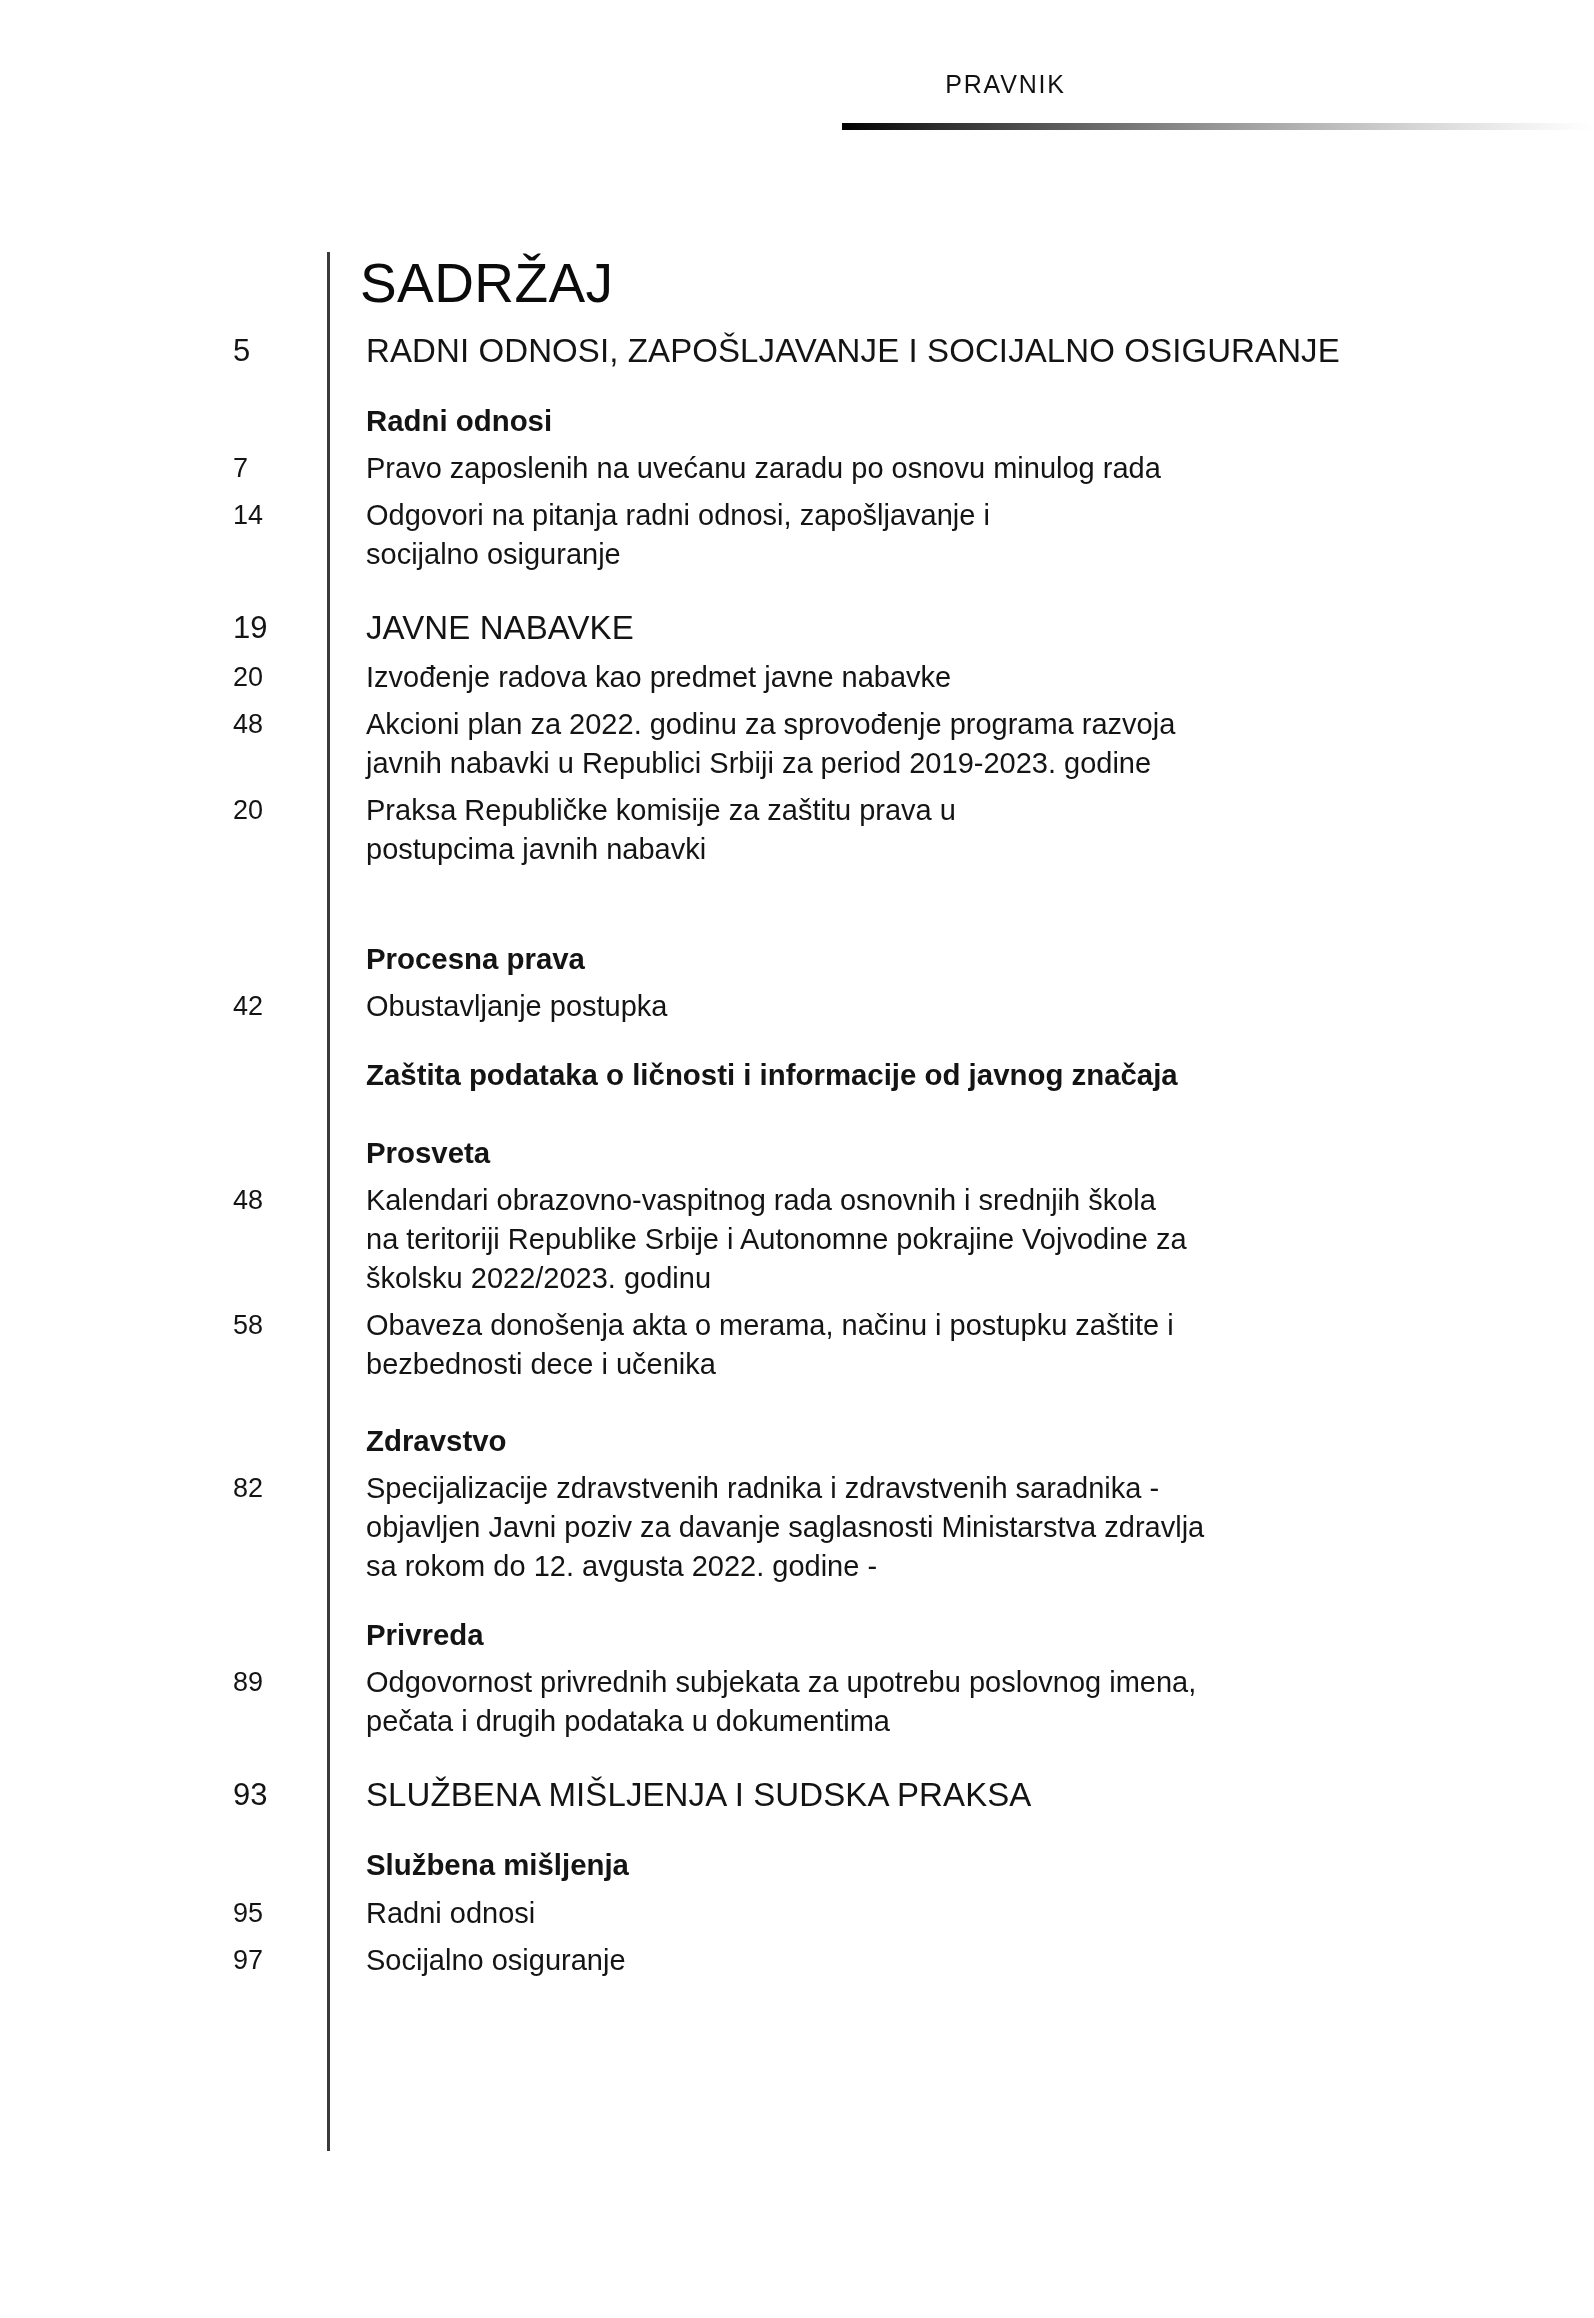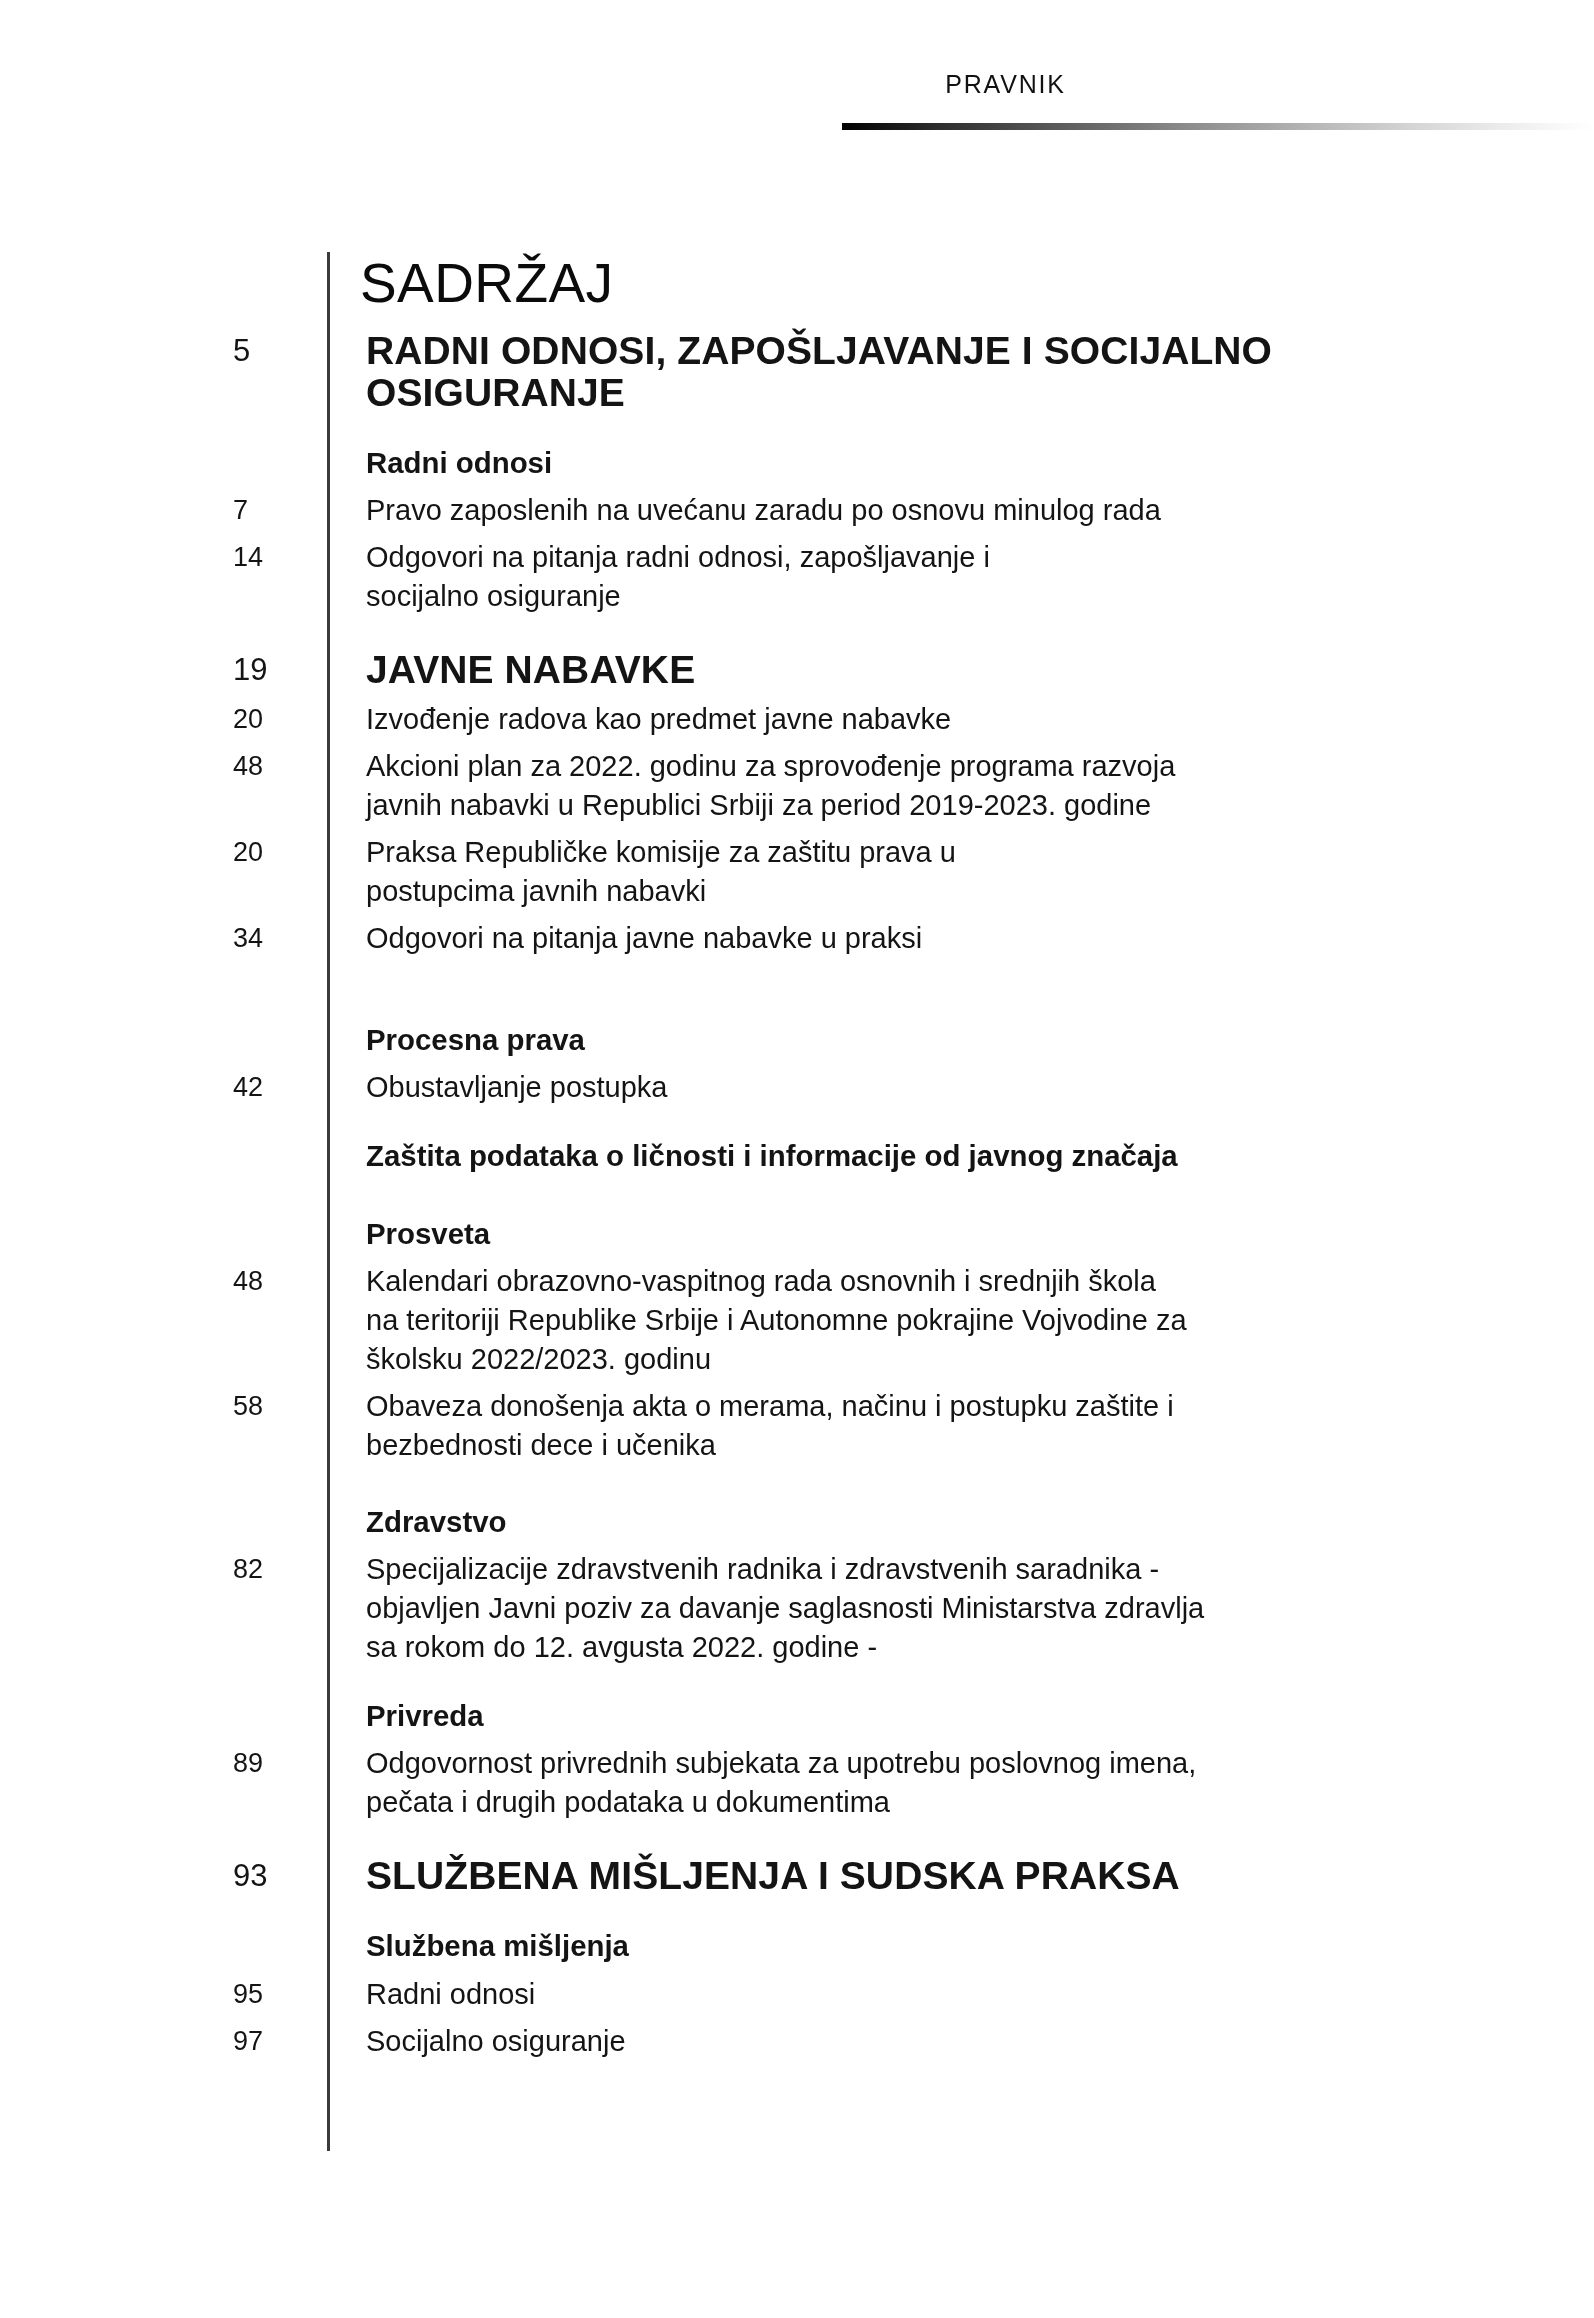--- a/index.html
+++ b/index.html
@@ -112,23 +112,23 @@
     color: #141414;
     white-space: pre-line;
   }
 
   
   .row-section .toc-num {
     font-size: 31px;
     line-height: 42px;
   }
   .row-section .toc-text {
-    font-size: 39px;
+    font-size: 33px;
     line-height: 42px;
-    font-weight: 700;
+    font-weight: 400;
     letter-spacing: 0.1px;
   }
   .row-subhead .toc-num {
     font-size: 28px;
     line-height: 41px;
   }
   .row-subhead .toc-text {
     font-size: 29.4px;
     line-height: 41px;
     font-weight: 600;
@@ -201,24 +201,20 @@
         <div class="toc-text">Akcioni plan za 2022. godinu za sprovođenje programa razvoja
 javnih nabavki u Republici Srbiji za period 2019-2023. godine</div>
       </div>
       <div class="gap-sm"></div>
       <div class="toc-row row-entry">
         <div class="toc-num">20</div>
         <div class="toc-text">Praksa Republičke komisije za zaštitu prava u
 postupcima javnih nabavki</div>
       </div>
       <div class="gap-sm"></div>
-      <div class="toc-row row-entry">
-        <div class="toc-num">34</div>
-        <div class="toc-text">Odgovori na pitanja javne nabavke u praksi</div>
-      </div>
       <div class="gap-xl"></div>
       <div class="gap-lg"></div>
       <div class="toc-row row-subhead">
         <div class="toc-num"></div>
         <div class="toc-text">Procesna prava</div>
       </div>
       <div class="gap-sm"></div>
       <div class="toc-row row-entry">
         <div class="toc-num">42</div>
         <div class="toc-text">Obustavljanje postupka</div>

